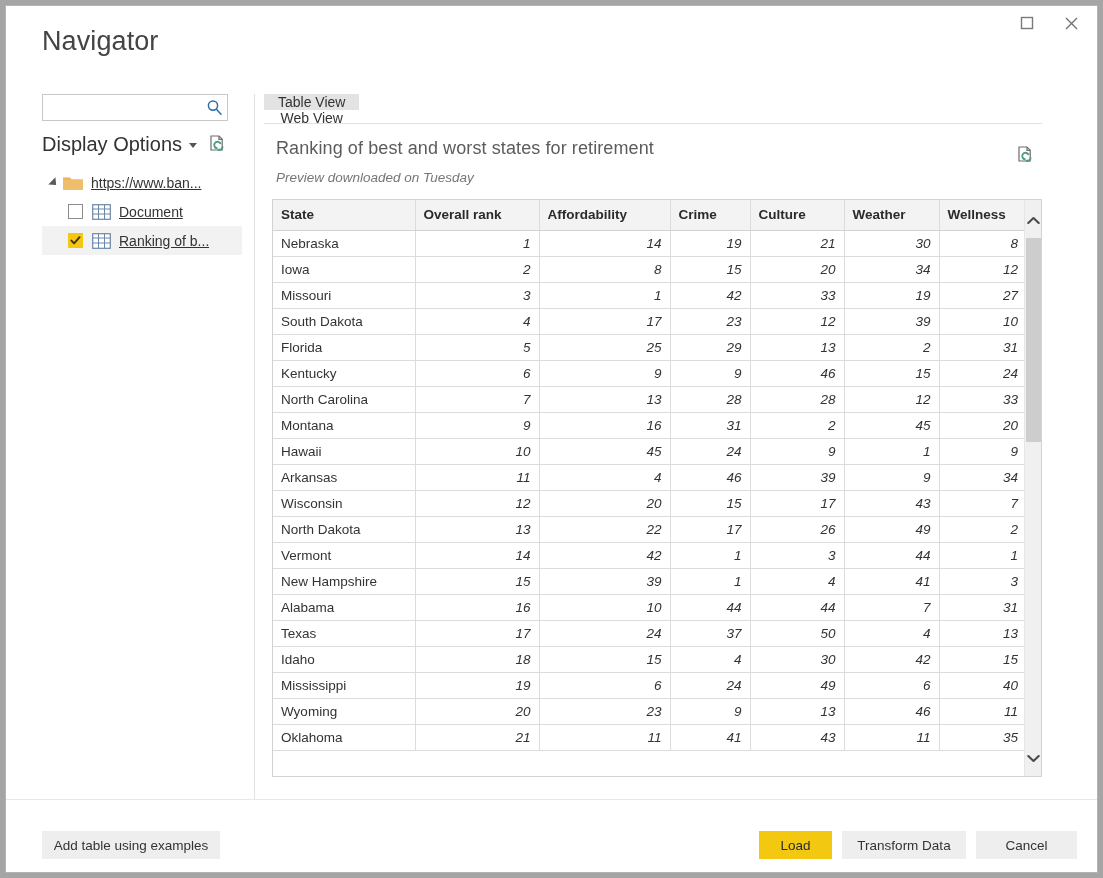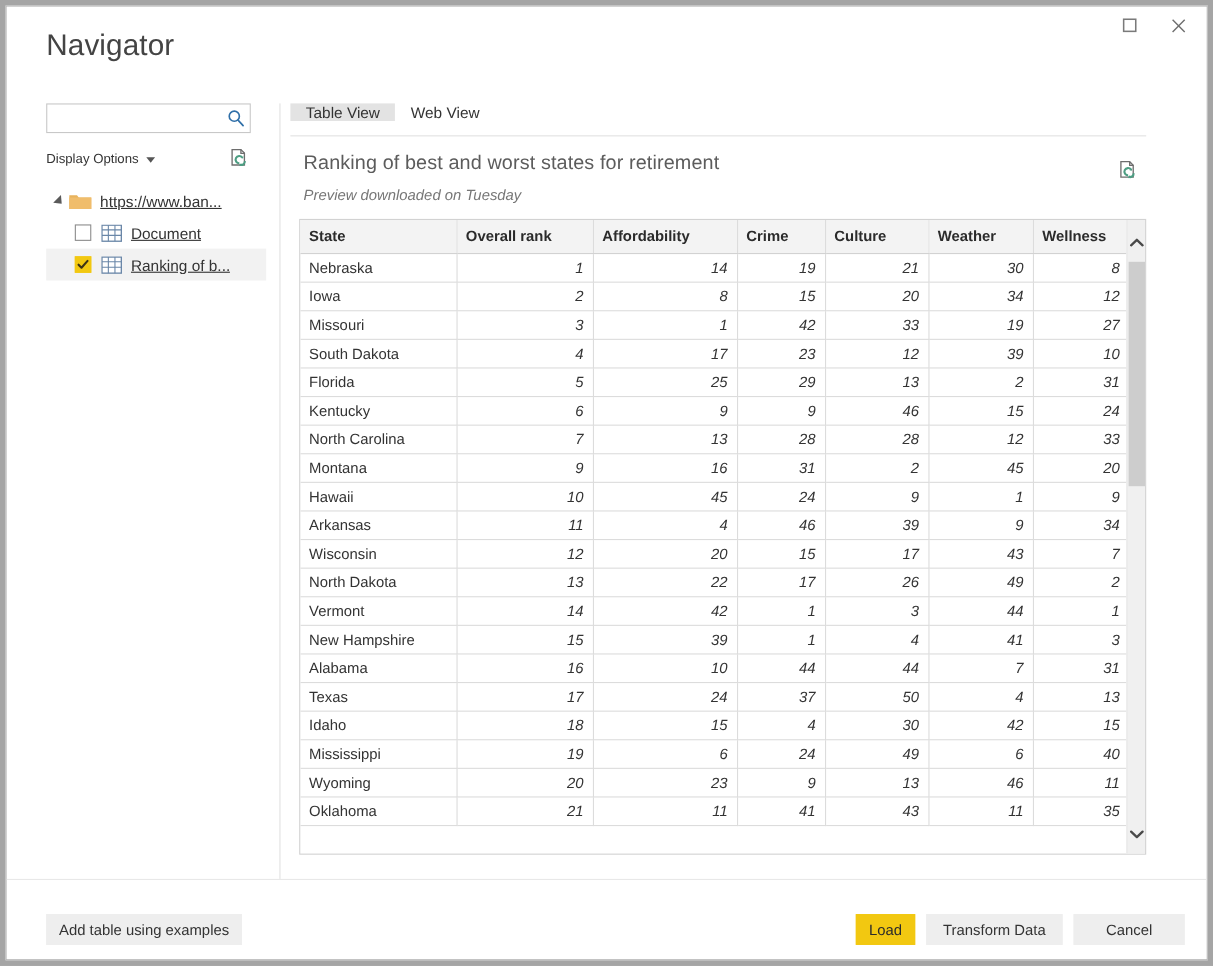--- a/index.html
+++ b/index.html
@@ -61,21 +61,21 @@
     display: flex; align-items: center; justify-content: center;
   }
 
   .display-options-row {
     position: absolute; left: 36px; top: 48px;
     width: 186px; height: 24px;
     display: flex; align-items: center;
   }
   .display-options-btn {
     display: flex; align-items: center; gap: 7px;
-    font-size: 12px; color: #333333; cursor: default;
+    font-size: 20px; color: #333333; cursor: default;
   }
   .caret-down {
     width: 0; height: 0;
     border-left: 4.5px solid transparent;
     border-right: 4.5px solid transparent;
     border-top: 5px solid #555;
     margin-top: 2px;
   }
   .refresh-doc-icon {
     position: absolute; right: 0; top: 1px;
@@ -122,21 +122,21 @@
     width: 1px; height: 705px; background: #e1e1e1;
   }
 
   
   .preview {
     position: absolute; left: 258px; top: 88px;
     width: 778px; height: 705px;
   }
   .tabs {
     position: absolute; left: 0; top: 0; height: 29px;
-    display: flex; align-items: flex-start;
+    display: flex; align-items: center; flex-direction: column;
   }
   .tab {
     display: flex; align-items: center; justify-content: center;
     padding: 0 14px; font-size: 14px; color: #333; cursor: default;
   }
   .tab.active { background: #e3e3e3; }
   .tab-underline {
     position: absolute; left: 0; top: 29px; width: 778px; height: 1px;
     background: #e1e1e1;
   }
@@ -229,21 +229,21 @@
     font-family: "Liberation Sans", sans-serif;
   }
   .btn.primary { background: #f2c811; border-color: #f2c811; color: #2b2b2b; }
   .btn-add {
     position: absolute; left: 36px; top: 825px; width: 178px;
   }
   .footer-right {
     position: absolute; right: 20px; top: 825px;
     display: flex; gap: 10px;
   }
-  .btn-load { width: 54px; }
+  .btn-load { width: 73px; }
   .btn-transform { width: 124px; }
   .btn-cancel { width: 101px; }
 </style>
 </head>
 <body>
 
 <div class="dialog">
 
   <div class="titlebar">
     <div class="app-title">Navigator</div>

